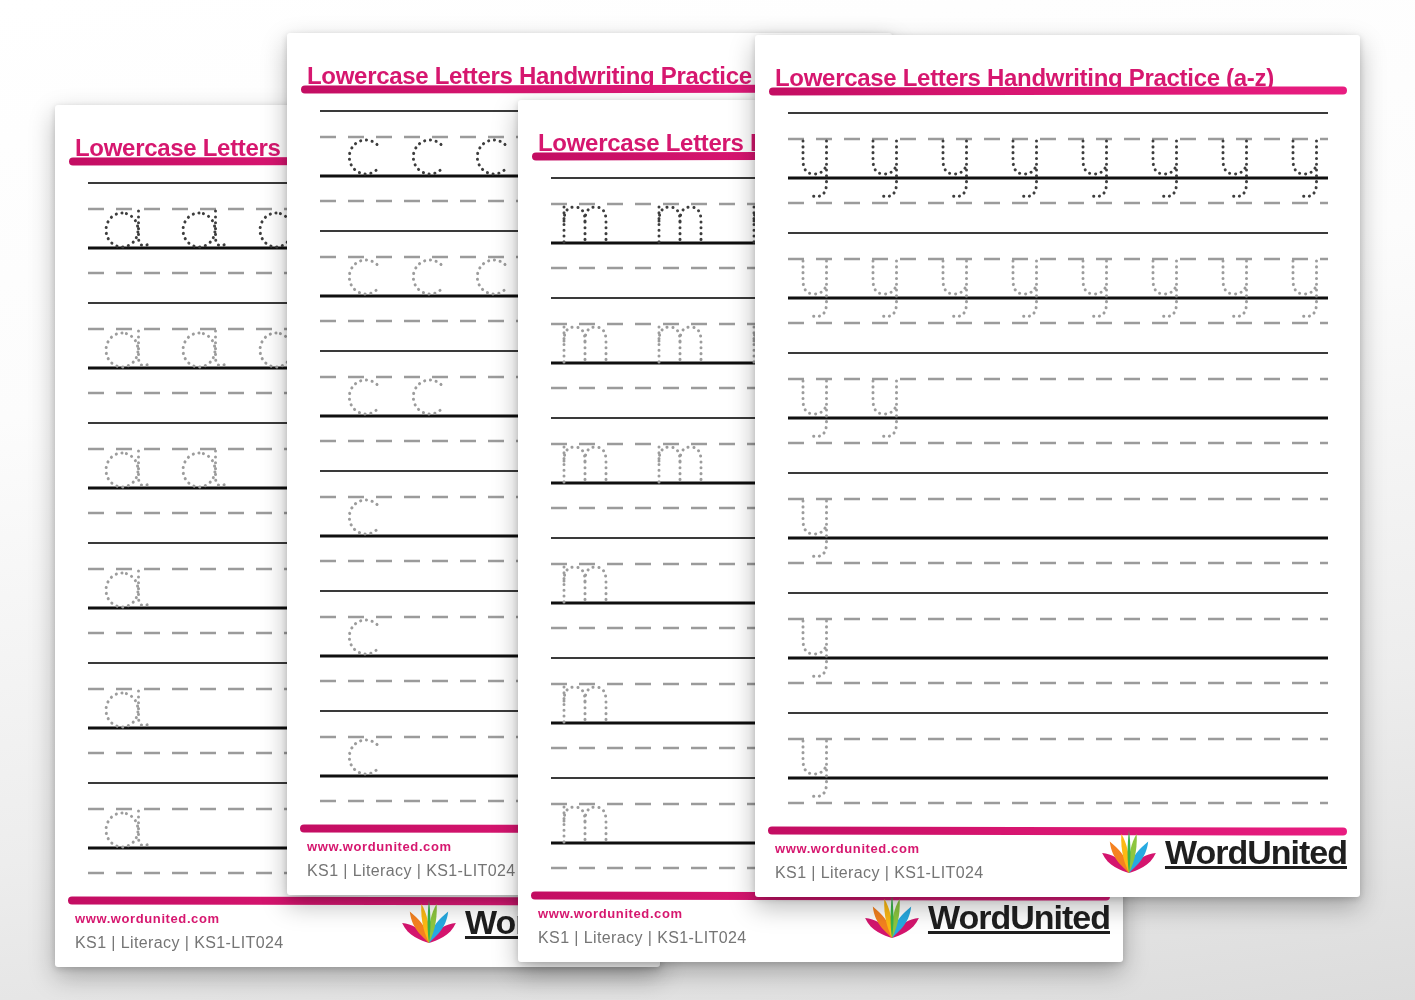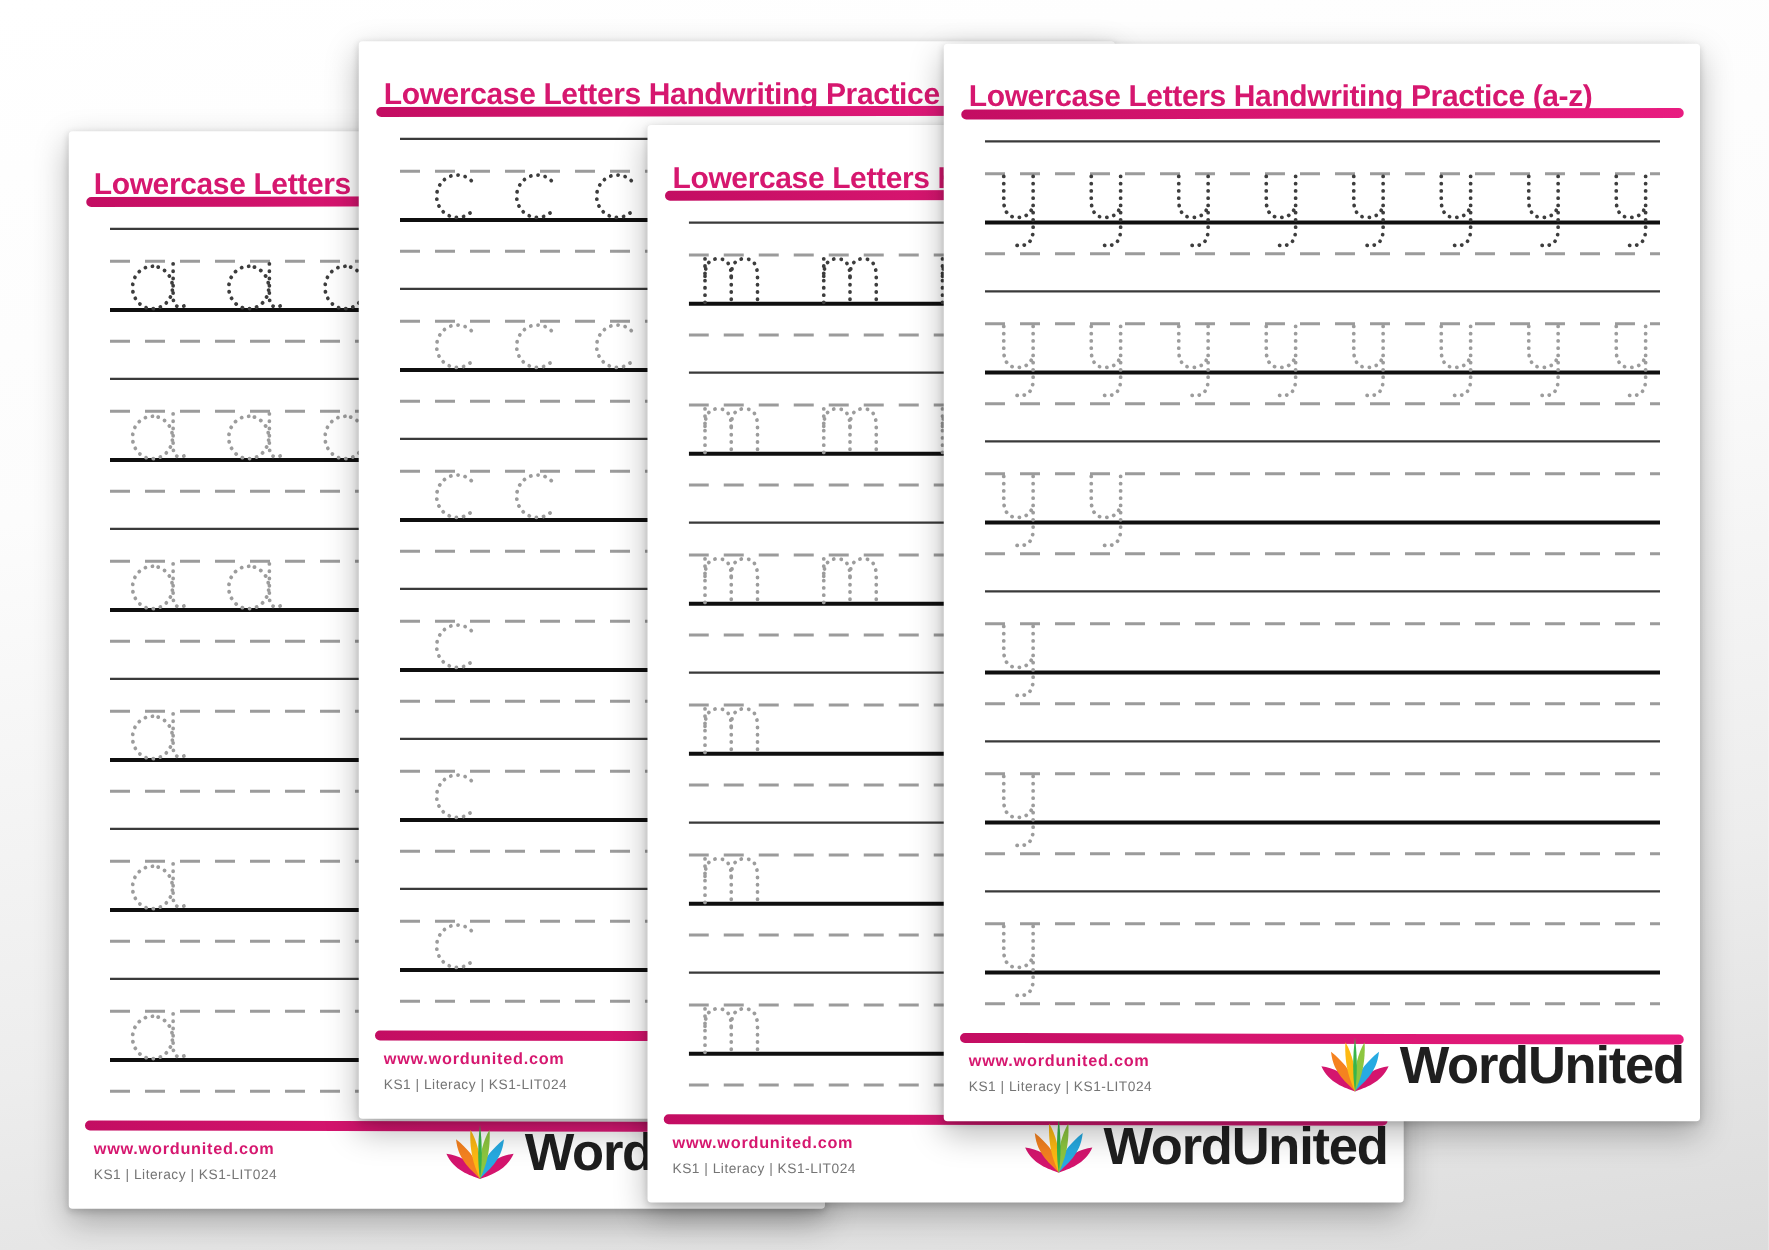--- a/index.html
+++ b/index.html
@@ -35,28 +35,28 @@
   .footer-bar{
     position:absolute;left:13px;top:792px;width:579px;height:8px;border-radius:5px;
     background:linear-gradient(90deg,#c30d62, var(--pink,#d6156f) 40%, #e81c80 100%);
     transform:skewY(0.12deg);
   }
   .site{
     position:absolute;left:20px;top:806px;font-size:13px;font-weight:700;
     letter-spacing:0.6px;color:var(--title-pink,#d6176f);
   }
   .meta{
-    position:absolute;left:20px;top:829px;font-size:11px;color:#757575;letter-spacing:0.4px;
+    position:absolute;left:20px;top:829px;font-size:16px;color:#757575;letter-spacing:0.4px;
   }
   .logo{
     position:absolute;right:13px;top:793px;display:flex;align-items:center;gap:7px;
   }
   .logo svg{display:block;}
   .brand{
-    font-size:42px;font-weight:800;color:#1f1f1f;letter-spacing:-1px;white-space:nowrap;
+    font-size:34px;font-weight:800;color:#1f1f1f;letter-spacing:-1px;white-space:nowrap;text-decoration:underline;
   }
 </style>
 </head>
 <body>
 
 <div>
 
   <article class="page page-1">
     <h1 class="title">Lowercase Letters Handwriting Practice (a-z)</h1>
     <div class="title-bar"></div>

